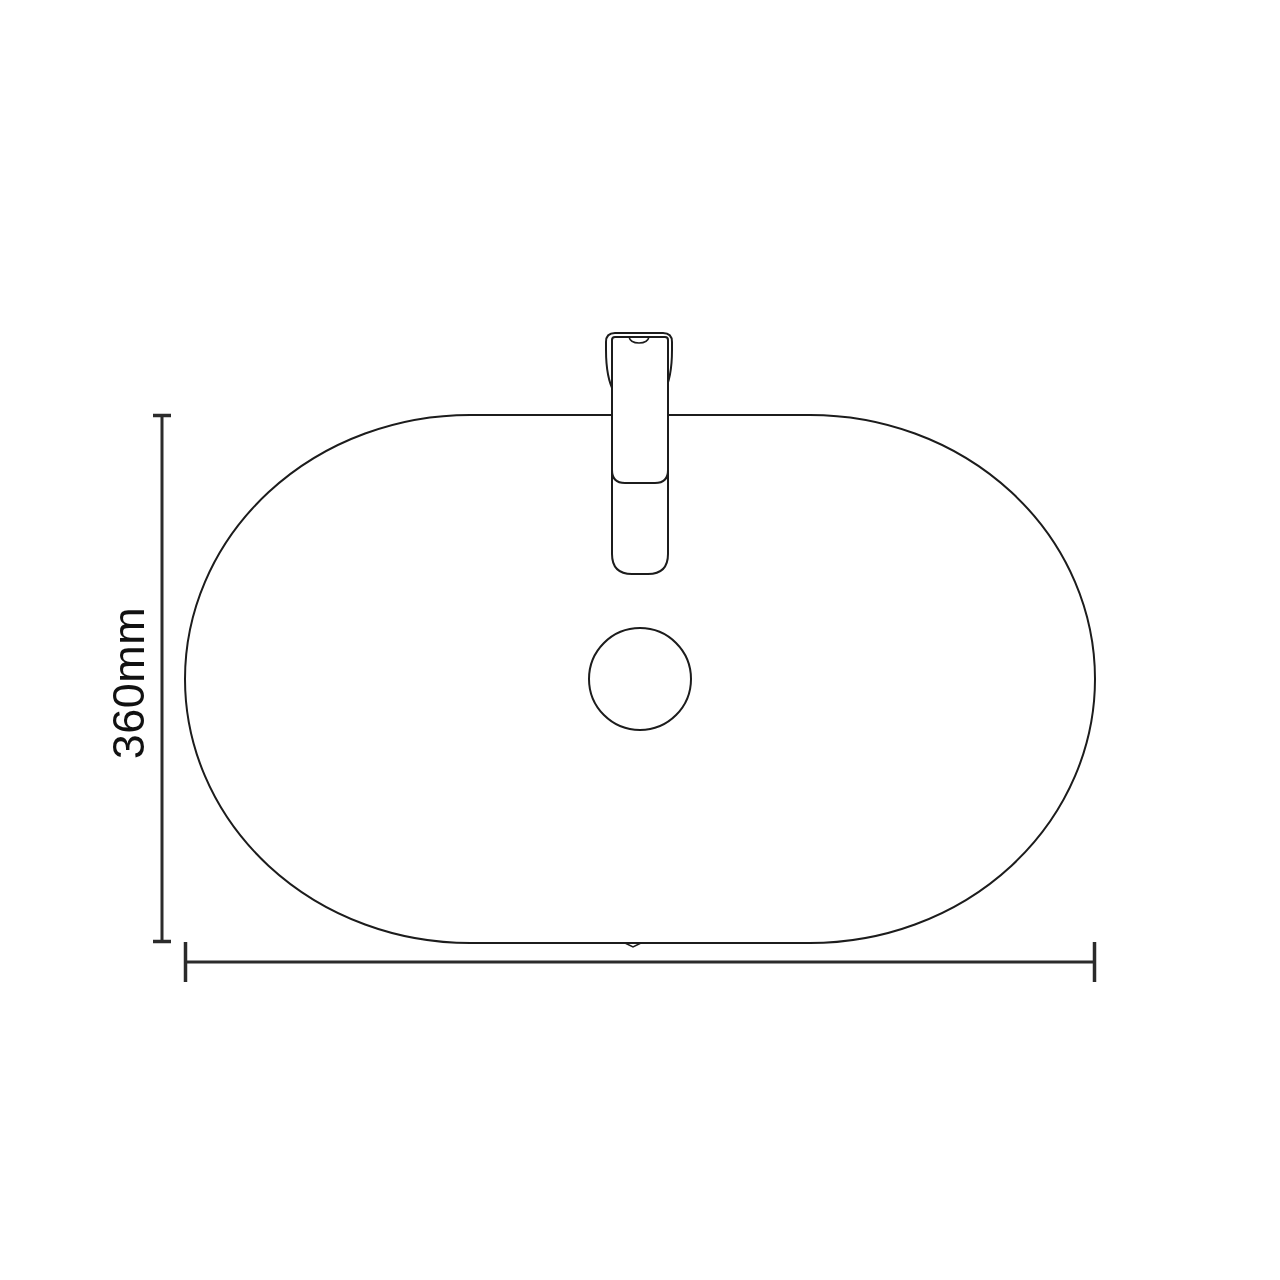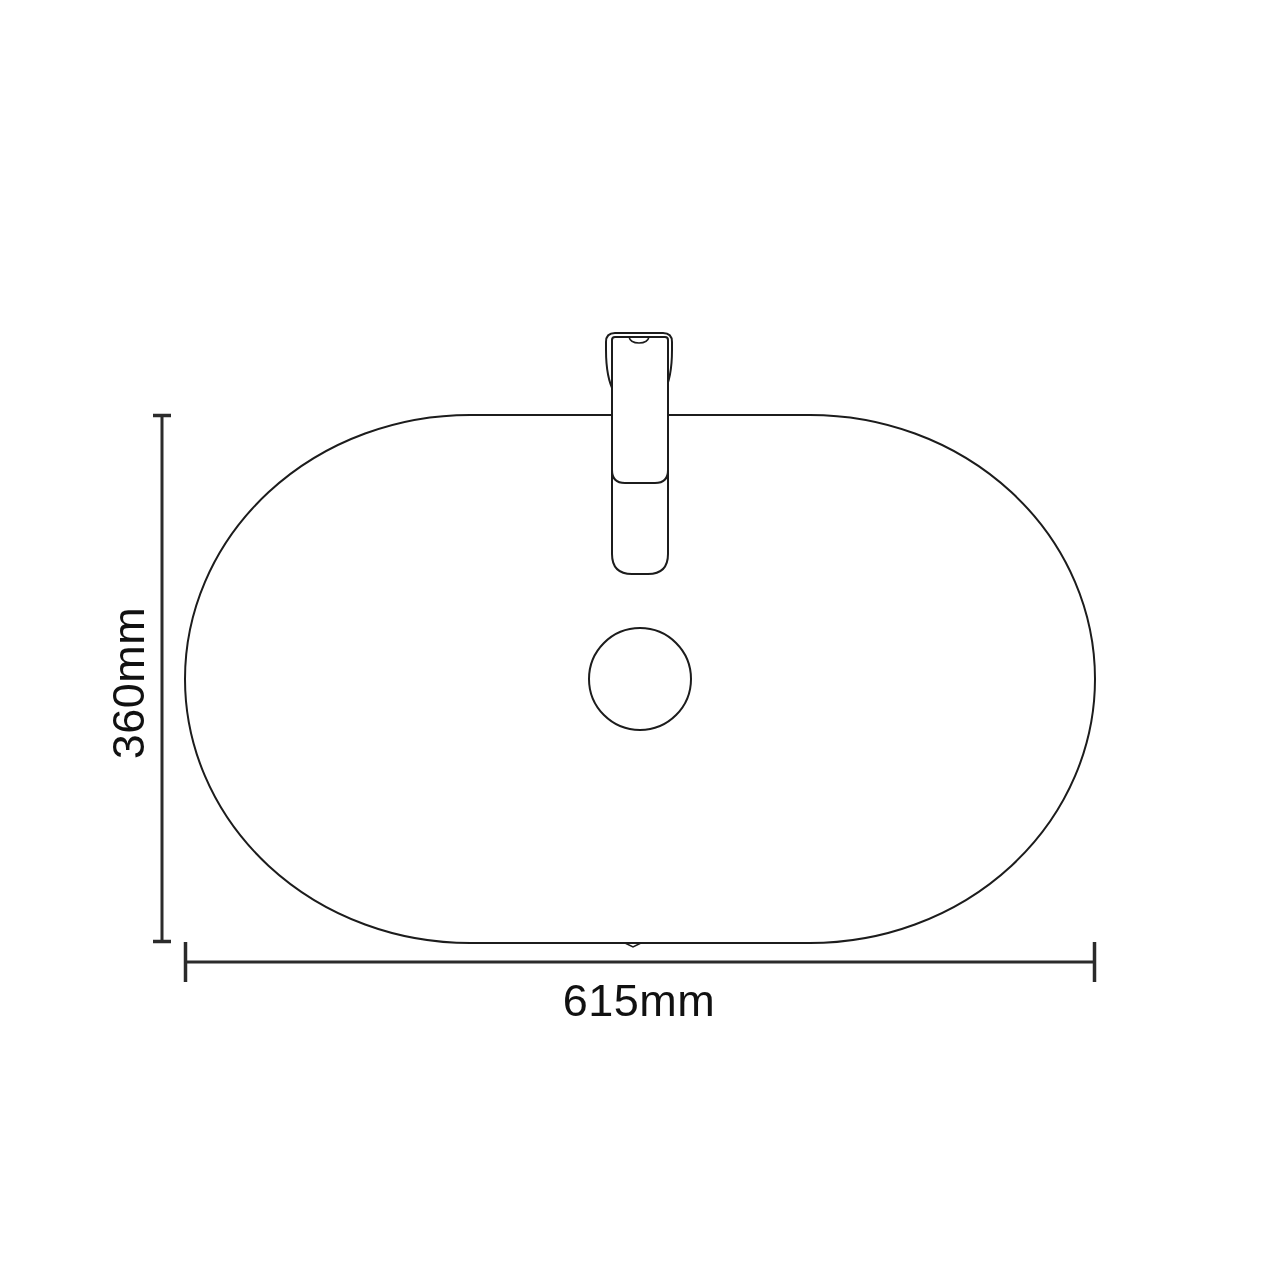--- a/index.html
+++ b/index.html
@@ -92,15 +92,14 @@
 
     <g stroke="#2b2b2b">
       <line x1="186" y1="962" x2="1094" y2="962" stroke-width="3"></line>
       <line x1="185.5" y1="942" x2="185.5" y2="982" stroke-width="3.5"></line>
       <line x1="1094.5" y1="942" x2="1094.5" y2="982" stroke-width="3.5"></line>
     </g>
   </svg>
 
   <div class="dim-label vertical">360mm</div>
 
-  <div class="dim-label horizontal">615mm</div>
 
 </div>
 
 </body></html>

